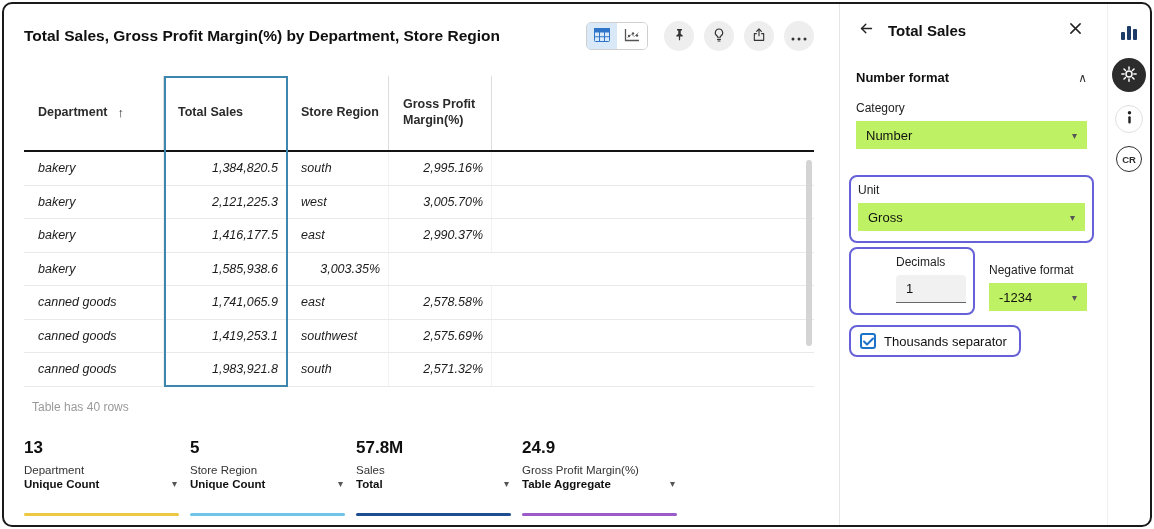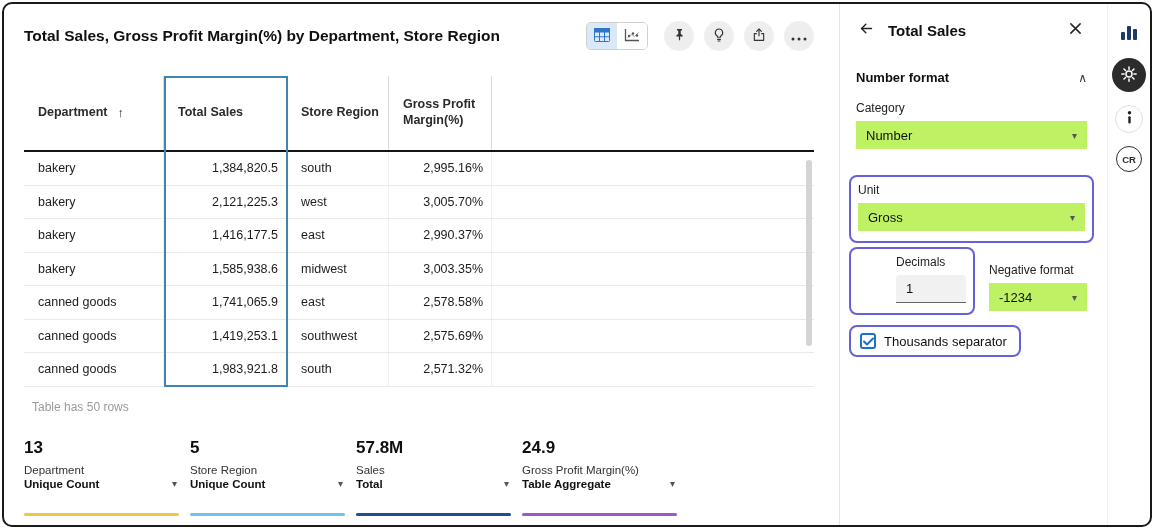--- a/index.html
+++ b/index.html
@@ -53,21 +53,21 @@
     line-height: 1.25;
   }
   .th.empty, .td.empty { border-right: none; }
   .sort-arrow { margin-left: 10px; font-weight: 700; font-size: 13px; color: #222; }
   .trow { height: 33.5px; border-bottom: 1px solid #e9e9e9; }
   .td {
     display: flex; align-items: center;
     padding: 0 8px 0 14px;
     font-size: 12.5px; color: #1c1c1c;
     border-right: 1px solid #f1f1f1;
-    white-space: nowrap; overflow: hidden;
+    white-space: nowrap; overflow: hidden; font-style: italic;
   }
   .td.num { justify-content: flex-end; }
   .col-highlight {
     position: absolute; left: 140px; top: 0;
     width: 124px; height: 311px;
     border: 2px solid var(--selection-blue, #3e86ad);
     pointer-events: none;
   }
   .scroll-thumb {
     position: absolute; right: 2px; top: 84px;
@@ -257,21 +257,20 @@
       <div class="trow">
         <div class="td">bakery</div>
         <div class="td num">1,416,177.5</div>
         <div class="td">east</div>
         <div class="td num">2,990.37%</div>
         <div class="td empty"></div>
       </div>
       <div class="trow">
         <div class="td">bakery</div>
         <div class="td num">1,585,938.6</div>
-        <div class="td">midwest</div>
         <div class="td num">3,003.35%</div>
         <div class="td empty"></div>
       </div>
       <div class="trow">
         <div class="td">canned goods</div>
         <div class="td num">1,741,065.9</div>
         <div class="td">east</div>
         <div class="td num">2,578.58%</div>
         <div class="td empty"></div>
       </div>
@@ -287,21 +286,21 @@
         <div class="td num">1,983,921.8</div>
         <div class="td">south</div>
         <div class="td num">2,571.32%</div>
         <div class="td empty"></div>
       </div>
 
       <div class="col-highlight"></div>
       <div class="scroll-thumb"></div>
     </div>
 
-    <div class="table-footer">Table has 50 rows</div>
+    <div class="table-footer">Table has 40 rows</div>
 
     <div class="cards">
       <div class="card">
         <div class="card-value">13</div>
         <div class="card-label">Department</div>
         <div class="card-agg-row">
           <span class="card-agg">Unique Count</span>
           <span class="card-caret">▾</span>
         </div>
         <div class="card-bar" style="background: rgb(237, 200, 67);"></div>

